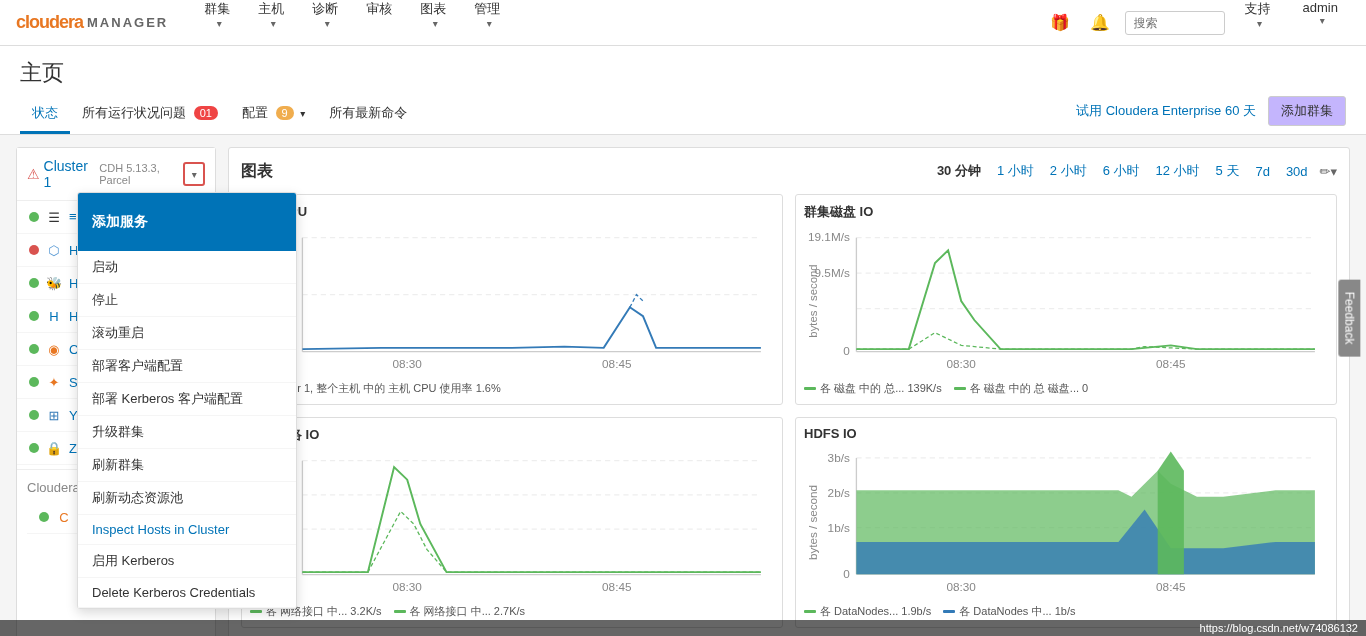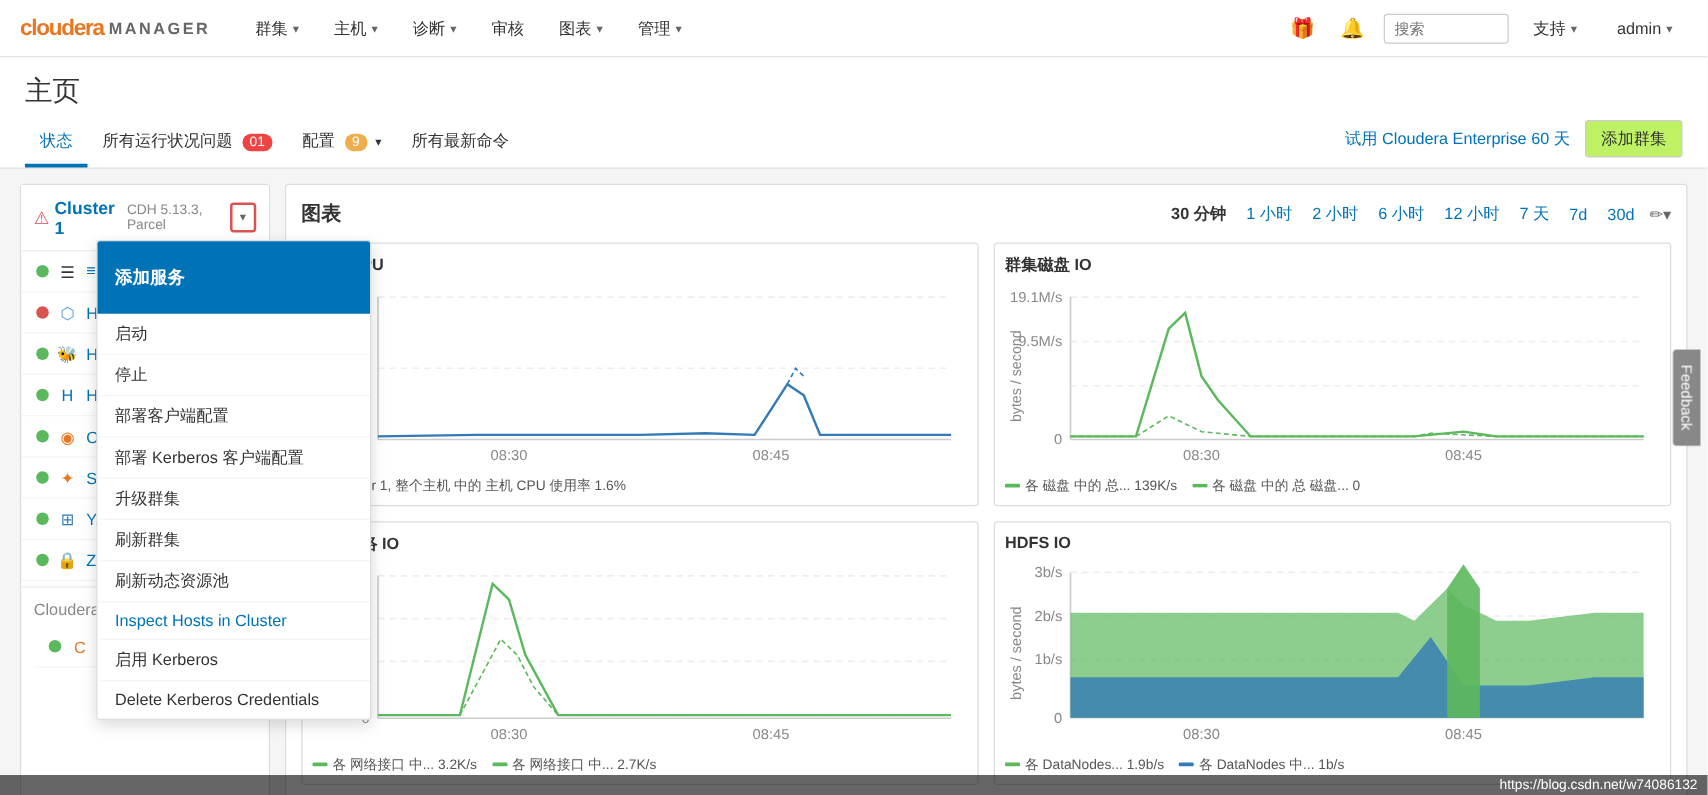--- a/index.html
+++ b/index.html
@@ -35,20 +35,21 @@
     }
     .nav-item {
       padding: 0 12px;
       height: 46px;
       display: flex;
       align-items: center;
       cursor: pointer;
       color: #333;
       font-size: 13px;
       white-space: nowrap;
+      flex-direction: column;
     }
     .nav-item .caret {
       margin-left: 4px;
       font-size: 10px;
       color: #666;
     }
     .navbar-right {
       margin-left: auto;
       display: flex;
       align-items: center;
@@ -118,21 +119,21 @@
       align-items: center;
       gap: 12px;
       padding-bottom: 8px;
     }
     .trial-link {
       color: #0073b7;
       font-size: 13px;
       cursor: pointer;
     }
     .add-cluster-btn {
-      background: #bef264;
+      background: #c4b5fd;
       border: 1px solid #ccc;
       border-radius: 3px;
       padding: 5px 12px;
       cursor: pointer;
       font-size: 13px;
       color: #333;
     }
 
     
     .main-content {
@@ -156,21 +157,21 @@
     .cluster-header {
       display: flex;
       align-items: center;
       padding: 10px 10px;
       border-bottom: 1px solid #eee;
       background: #fff;
       position: relative;
     }
     .cluster-title {
       font-size: 14px;
-      font-weight: bold;
+      font-weight: normal;
       color: #0073b7;
       margin-left: 4px;
     }
     .cluster-subtitle {
       font-size: 11px;
       color: #888;
       margin-left: 6px;
     }
     .cluster-dropdown-btn {
       margin-left: auto;
@@ -471,20 +472,21 @@
       <span class="cluster-title">Cluster 1</span>
       <span class="cluster-subtitle">CDH 5.13.3, Parcel</span>
       <div class="cluster-dropdown-btn">
         <span>▾</span>
       </div>
 
       <div class="dropdown-menu">
         <div class="dropdown-header-item">添加服务</div>
         <div class="dropdown-item">启动</div>
         <div class="dropdown-item">停止</div>
+        <div class="dropdown-item">滚动重启</div>
         <div class="dropdown-item">部署客户端配置</div>
         <div class="dropdown-item">部署 Kerberos 客户端配置</div>
         <div class="dropdown-item">升级群集</div>
         <div class="dropdown-item">刷新群集</div>
         <div class="dropdown-item">刷新动态资源池</div>
         <div class="dropdown-item special">Inspect Hosts in Cluster</div>
         <div class="dropdown-item">启用 Kerberos</div>
         <div class="dropdown-item">Delete Kerberos Credentials</div>
       </div>
     </div>
@@ -544,21 +546,21 @@
 
   <div class="charts-area">
     <div class="charts-header">
       <span class="charts-title">图表</span>
       <div class="time-controls">
         <span class="time-btn active">30 分钟</span>
         <span class="time-btn">1 小时</span>
         <span class="time-btn">2 小时</span>
         <span class="time-btn">6 小时</span>
         <span class="time-btn">12 小时</span>
-        <span class="time-btn">7 天</span>
+        <span class="time-btn">5 天</span>
         <span class="time-btn">7d</span>
         <span class="time-btn">30d</span>
         <span class="edit-icon">✏▾</span>
       </div>
     </div>
 
     <div class="charts-grid">
 
       <div class="chart-card">
         <div class="chart-title">群集 CPU</div>

